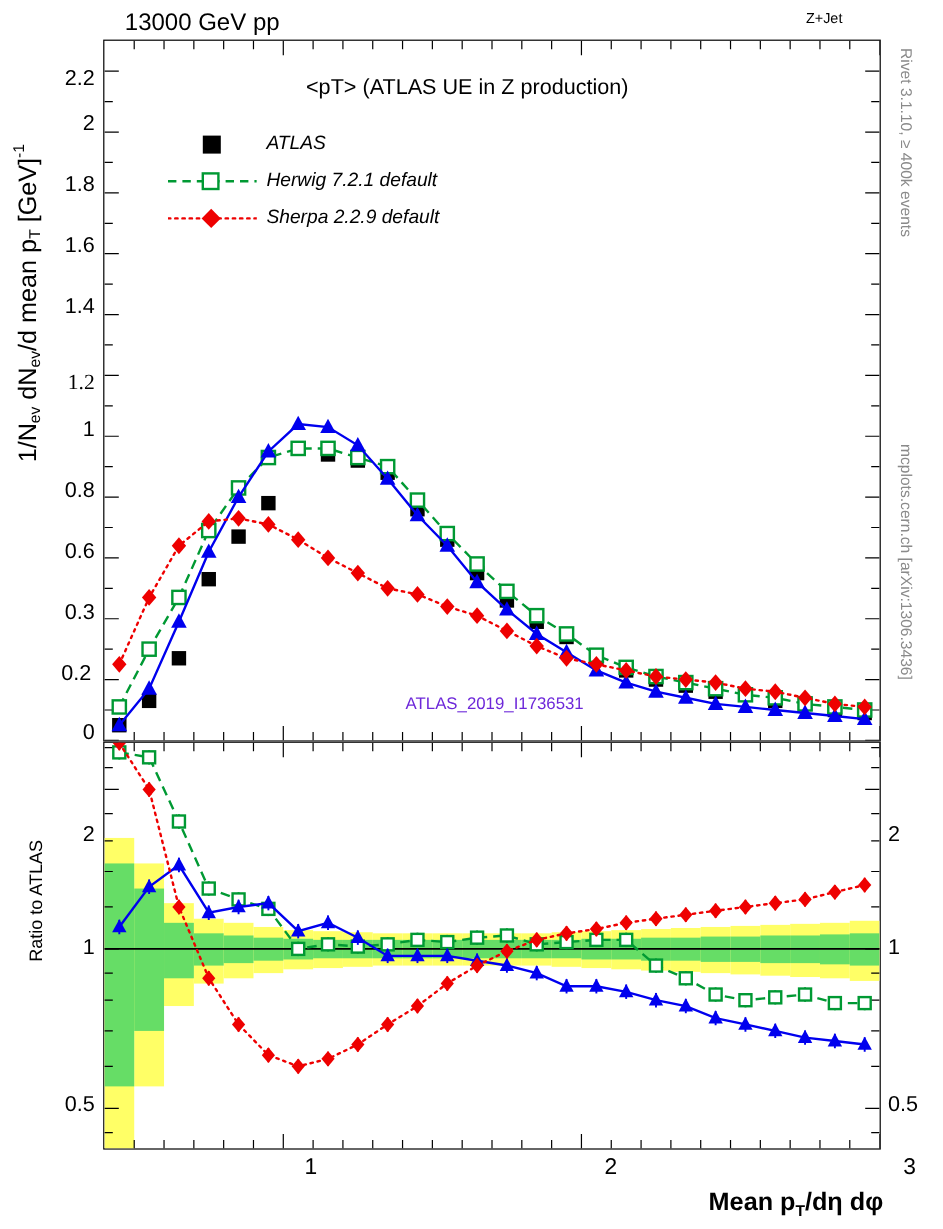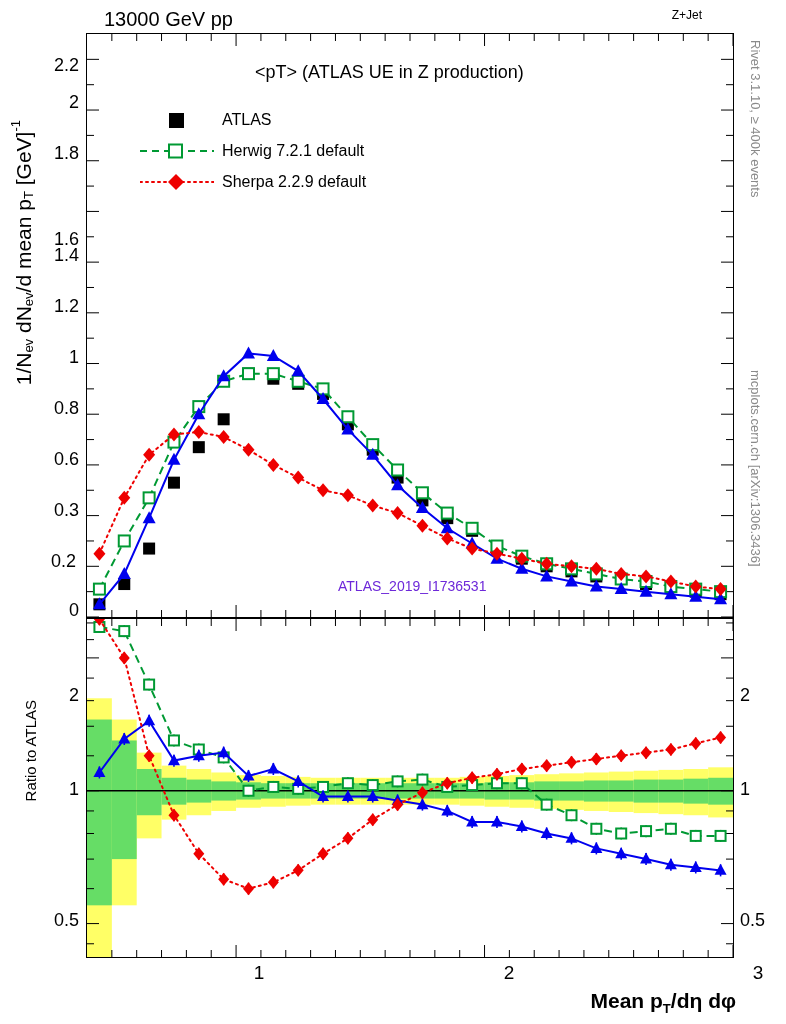--- a/index.html
+++ b/index.html
@@ -30,21 +30,21 @@
   
   .ytick{font-size:18px;text-align:right;width:46px;}
   .xtick{font-size:19px;text-align:center;width:40px;}
   .ytick-r{font-size:18px;text-align:left;width:40px;}
 
   
   #plot-title{left:255px;top:62px;font-size:18px;}
 
   
   #legend{left:140px;top:104px;font-size:16px;}
-  .leg-row{height:31px;display:flex;align-items:center;}
+  .leg-row{height:31px;display:flex;align-items:center;font-style:italic;}
   .leg-marker{width:74px;height:20px;position:relative;margin-right:8px;}
 
   
   #watermark{left:338px;top:578px;font-size:14px;color:#6d28d9;}
 
   svg{display:block;}
 </style>
 </head>
 <body>
 
@@ -385,23 +385,23 @@
         </g>
       </svg>
   </div>
 
   <div class="abs txt ytick" style="left:33px;top:600px;">0</div>
   <div class="abs txt ytick" style="left:30px;top:551px;">0.2</div>
   <div class="abs txt ytick" style="left:33px;top:500px;">0.3</div>
   <div class="abs txt ytick" style="left:33px;top:449px;">0.6</div>
   <div class="abs txt ytick" style="left:33px;top:398px;">0.8</div>
   <div class="abs txt ytick" style="left:33px;top:347px;">1</div>
-  <div class="abs txt ytick" style="left:33px;top:296px;">1.2</div>
+  <div class="abs txt ytick" style="left:33px;top:308px;font-family:Liberation Serif, serif;">1.2</div>
   <div class="abs txt ytick" style="left:33px;top:245px;">1.4</div>
-  <div class="abs txt ytick" style="left:33px;top:194px;margin-top:35px;">1.6</div>
+  <div class="abs txt ytick" style="left:33px;top:194px;">1.6</div>
   <div class="abs txt ytick" style="left:33px;top:143px;">1.8</div>
   <div class="abs txt ytick" style="left:33px;top:92px;">2</div>
   <div class="abs txt ytick" style="left:33px;top:55px;">2.2</div>
 
   <div class="abs txt" id="plot-title">&lt;pT&gt; (ATLAS UE in Z production)</div>
 
   <div class="abs" id="legend">
     <div class="leg-row">
       <span class="leg-marker">
         <svg width="74" height="20">

